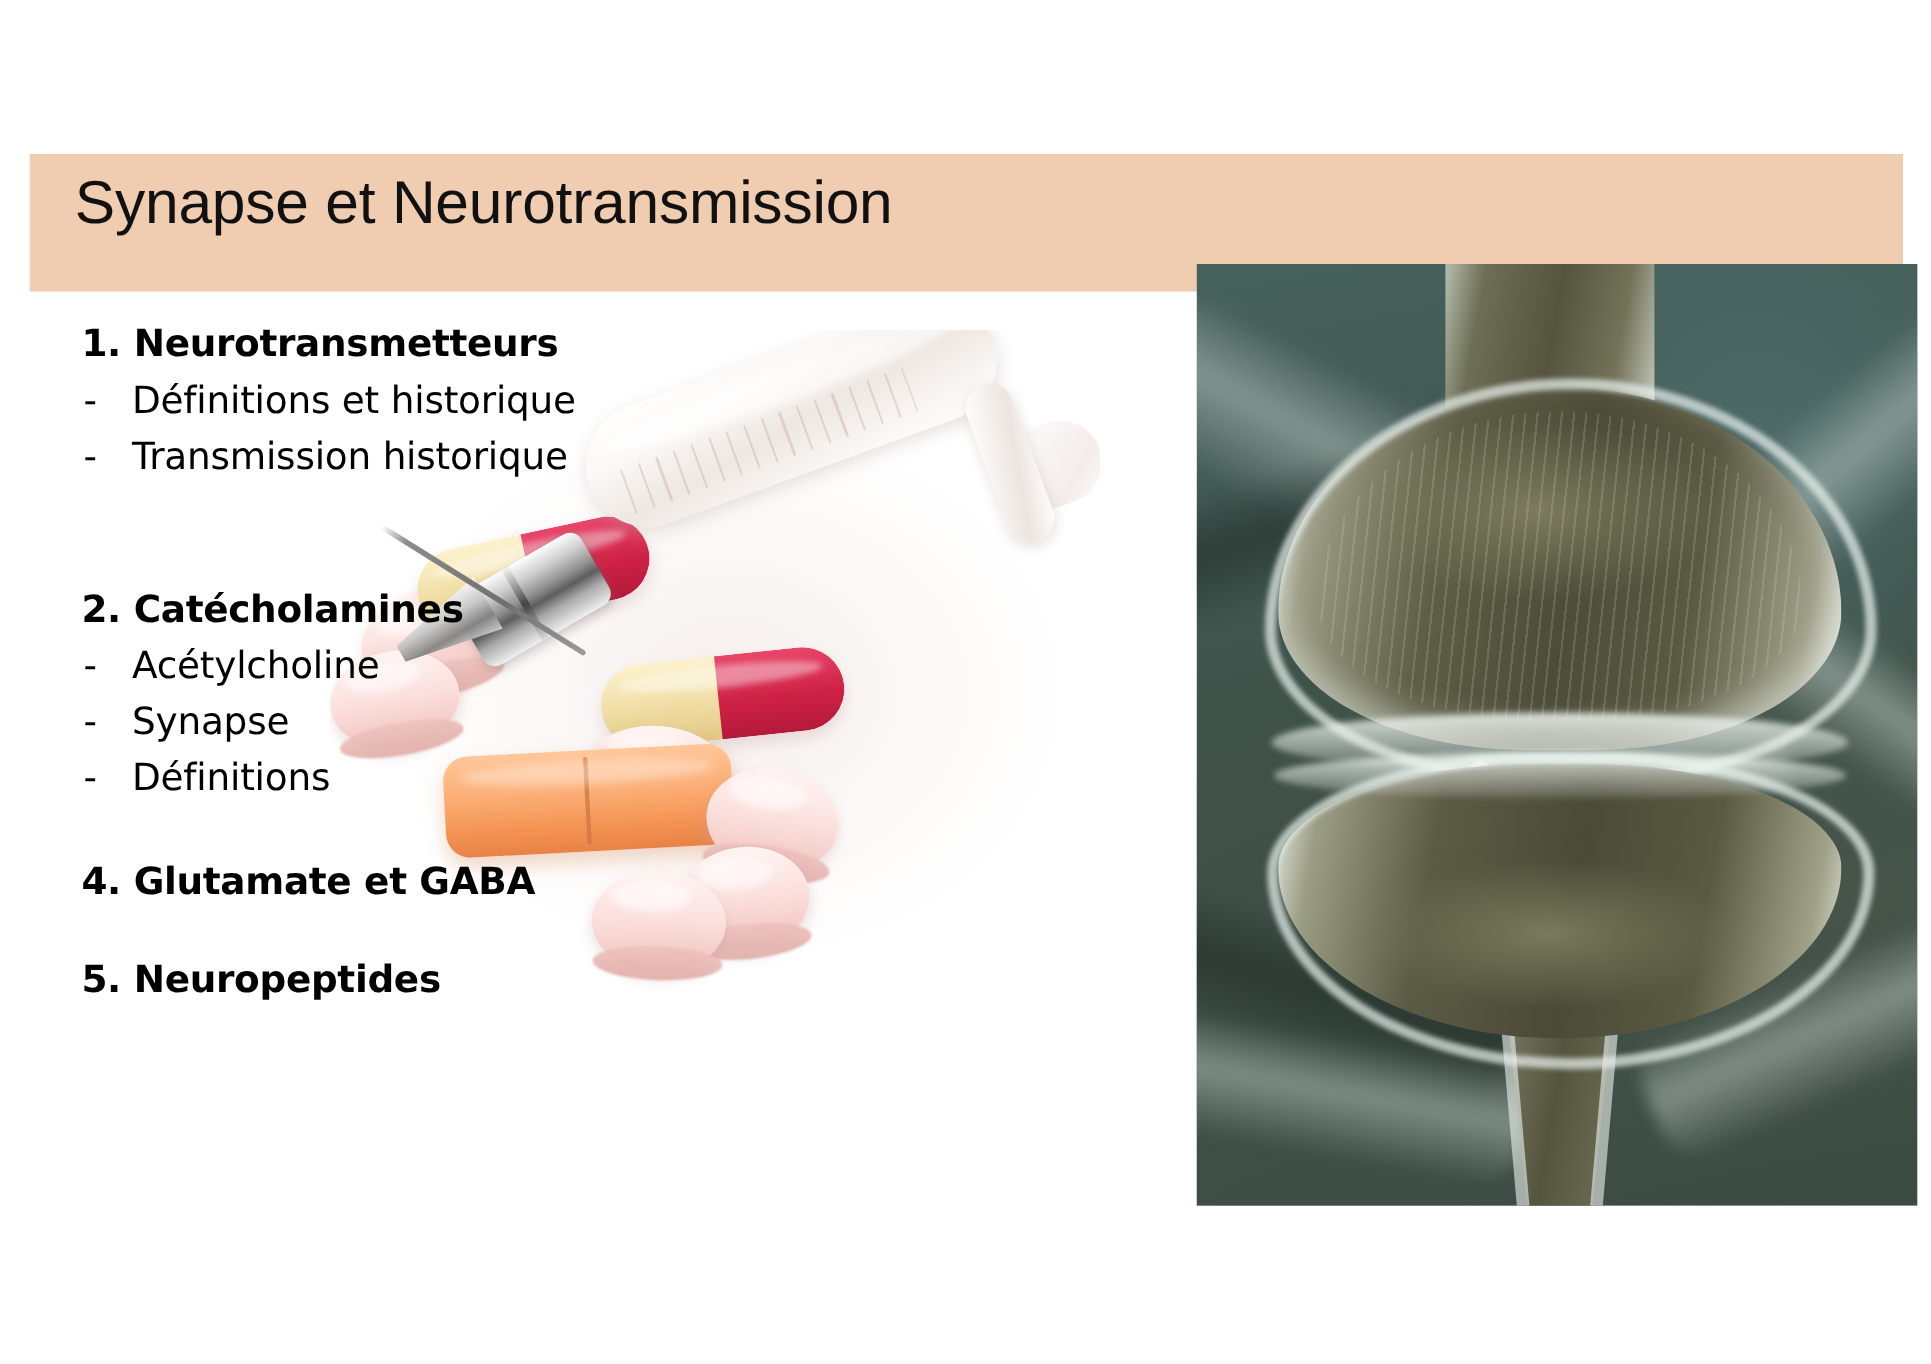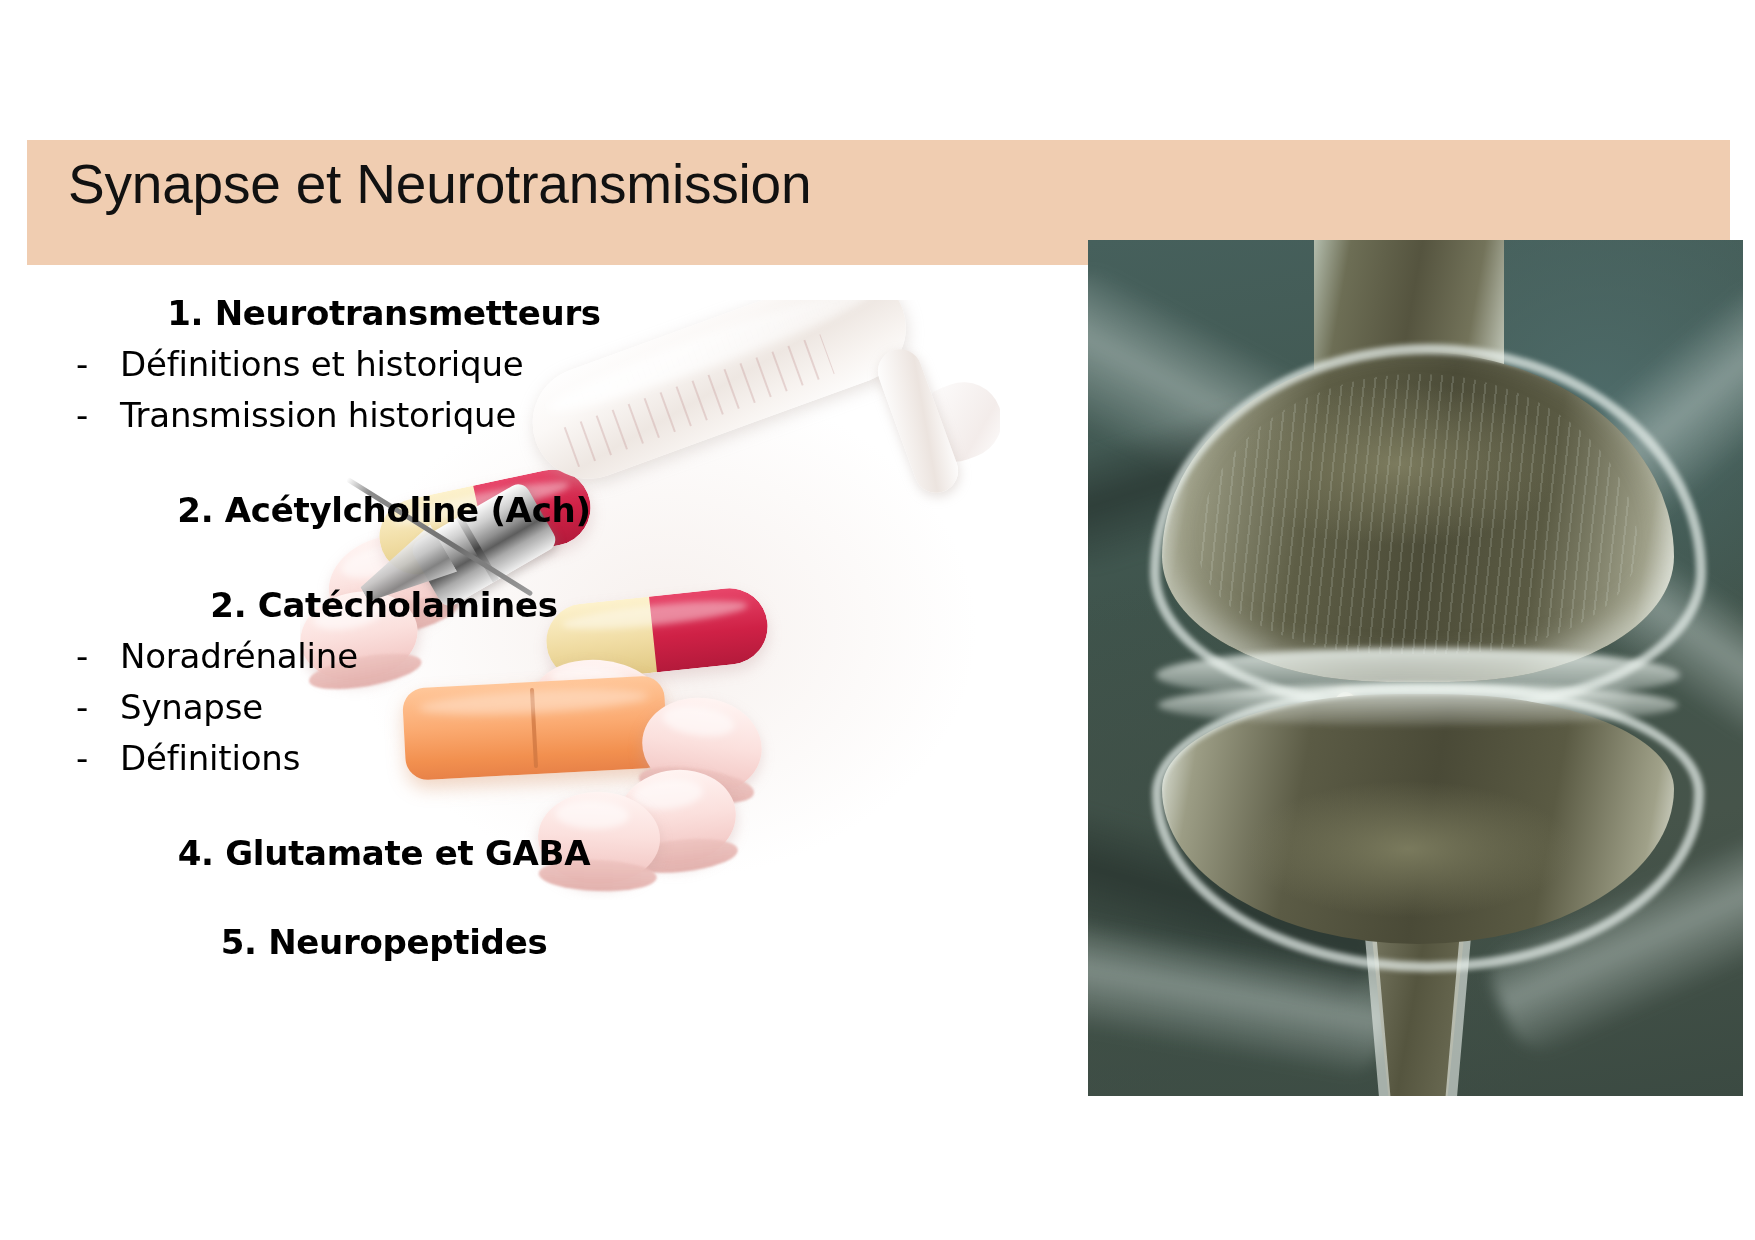--- a/index.html
+++ b/index.html
@@ -56,21 +56,20 @@
     height: 51px;
     line-height: 51px;
     white-space: nowrap;
     color: #000000;
   }
   .line.heading {
     font-size: 34px;
     font-weight: bold;
     font-family: "DejaVu Sans", sans-serif;
     letter-spacing: -0.3px;
-    text-align: center;
   }
   .line.sub {
     font-size: 34px;
     font-weight: 400;
     font-family: "DejaVu Sans", sans-serif;
     padding-left: 46px;
     letter-spacing: -0.2px;
   }
   .line.sub .dash {
     position: absolute;
@@ -504,27 +503,26 @@
     <div class="line sub">
       <span class="dash">-</span>
       <span>Définitions et historique</span>
     </div>
     <div class="line sub">
       <span class="dash">-</span>
       <span>Transmission historique</span>
     </div>
 
     <div class="spacer"></div>
-    <div class="line heading">2. Acétylcholine (Ach)</div>
 
     <div class="spacer"></div>
     <div class="line heading">2. Catécholamines</div>
     <div class="line sub">
       <span class="dash">-</span>
-      <span>Noradrénaline</span>
+      <span>Acétylcholine</span>
     </div>
     <div class="line sub">
       <span class="dash">-</span>
       <span>Synapse</span>
     </div>
     <div class="line sub">
       <span class="dash">-</span>
       <span>Définitions</span>
     </div>
 

